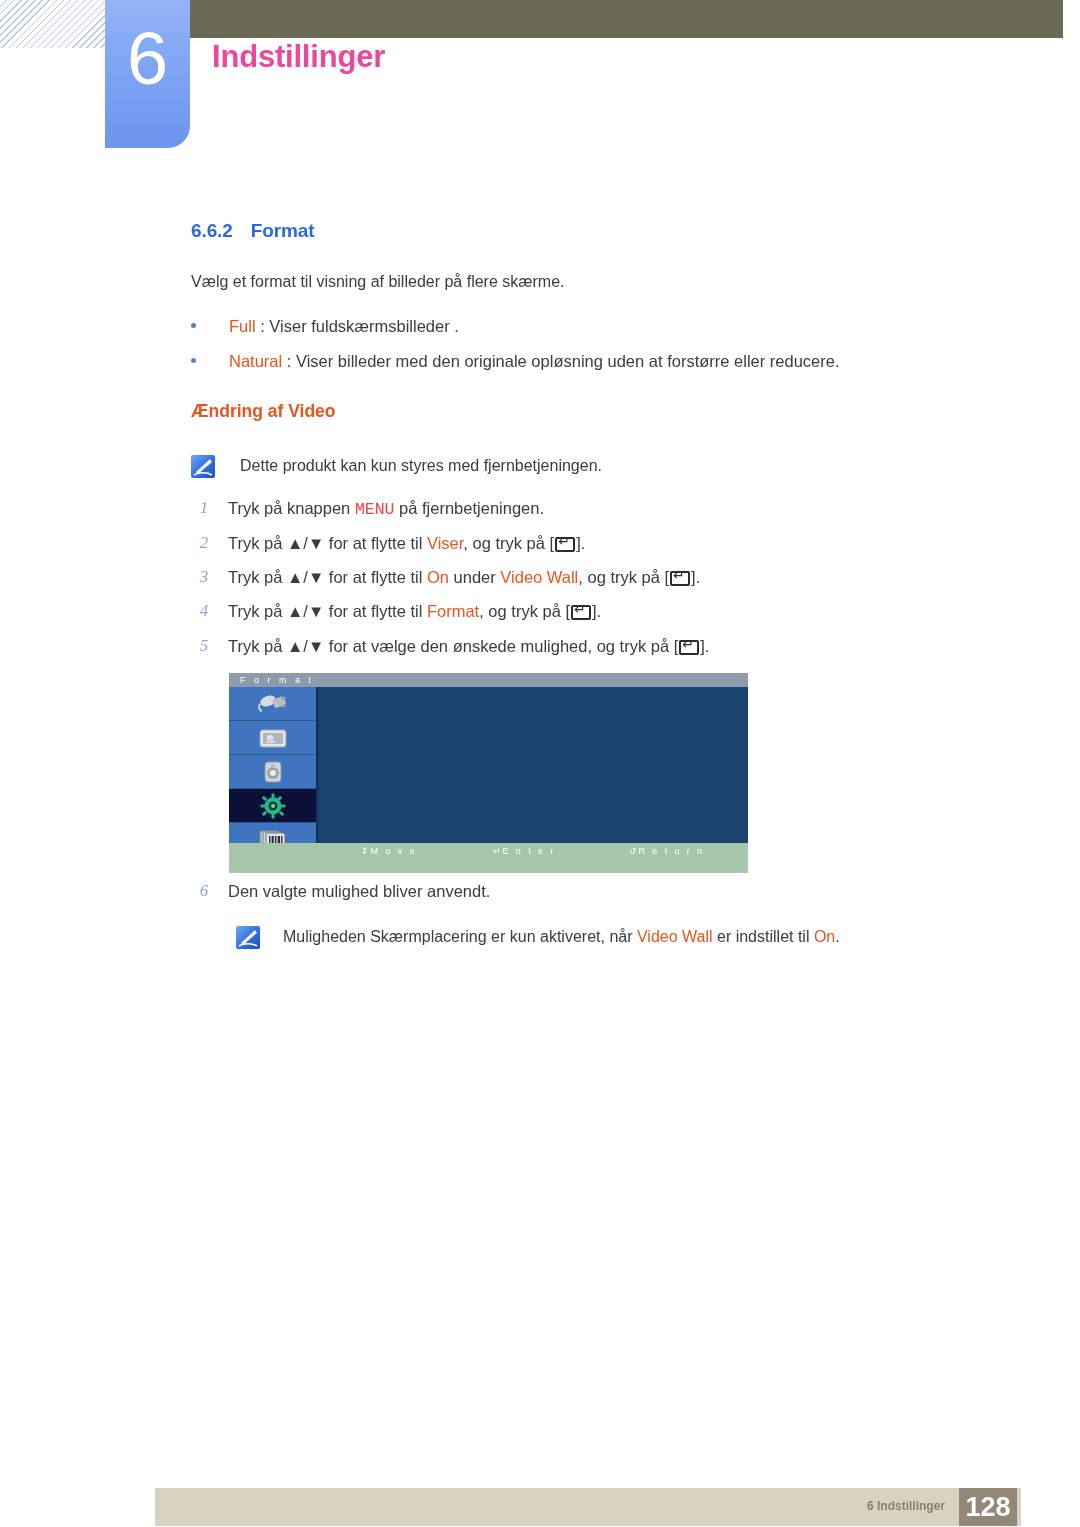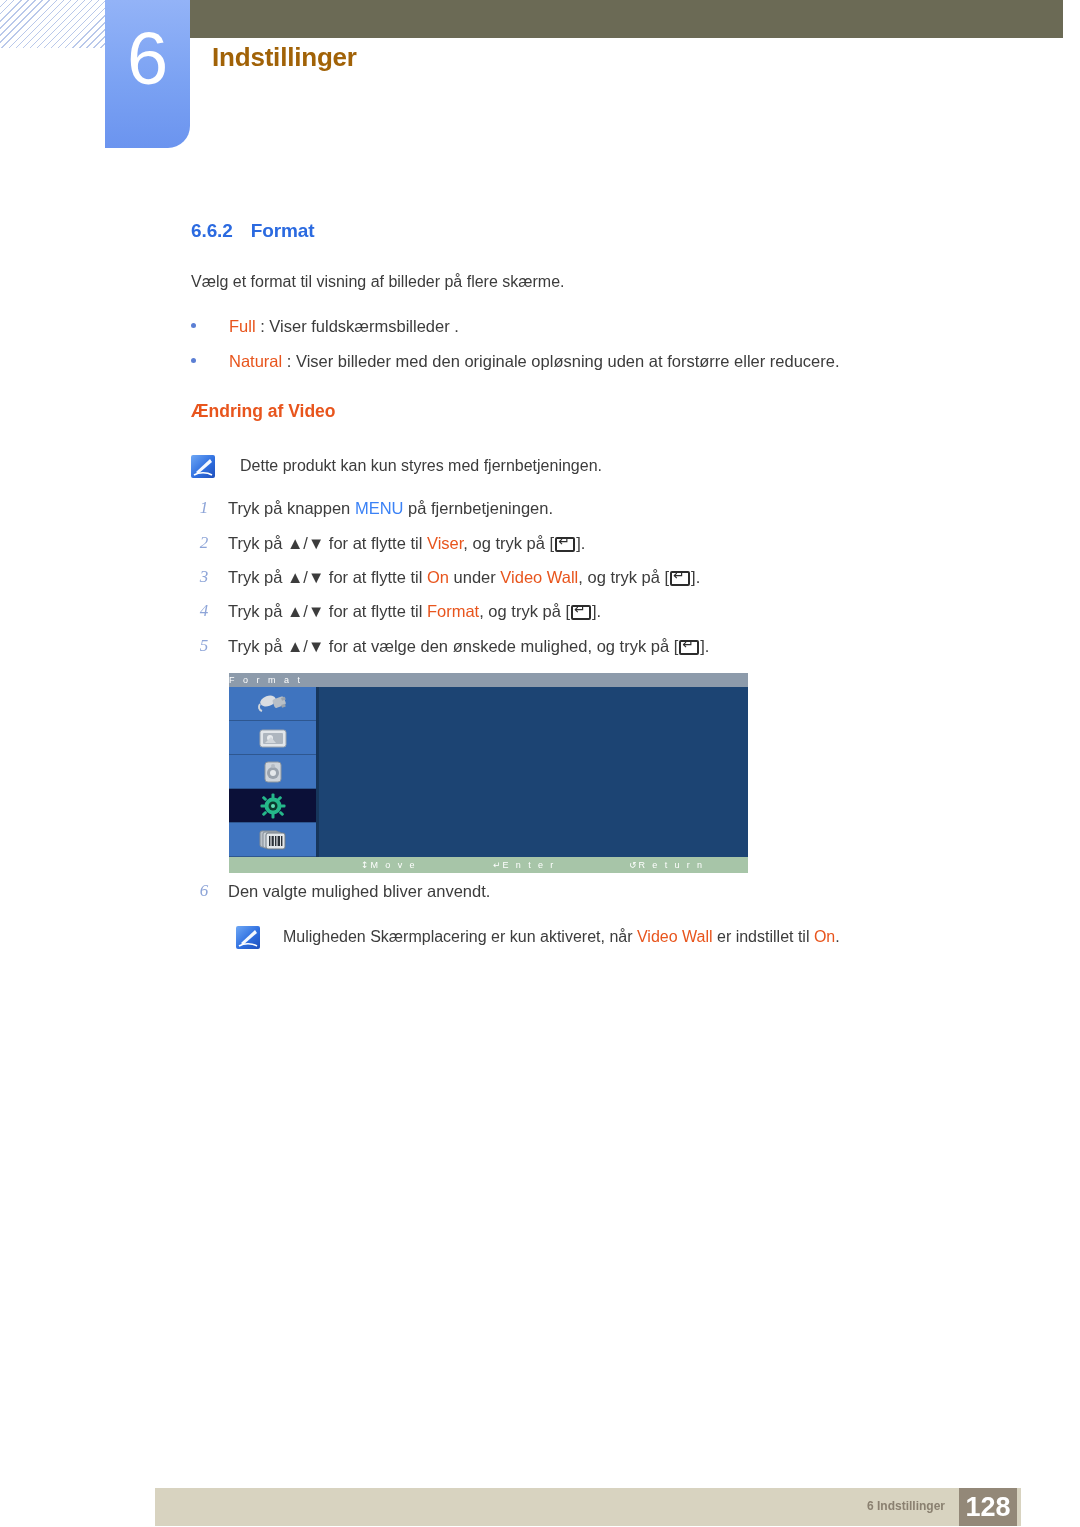--- a/index.html
+++ b/index.html
@@ -59,23 +59,23 @@
     font-size: 74px;
     line-height: 74px;
     color: #ffffff;
     font-weight: 400;
     font-family: "Liberation Sans", sans-serif;
   }
   .chapter-title {
     position: absolute;
     top: 40px;
     left: 212px;
-    font-size: 26px;
+    font-size: 31px;
     line-height: 34px;
-    color: #a16207;
+    color: #ec4899;
     font-weight: bold;
     letter-spacing: -0.2px;
   }
 
   
   .content {
     position: absolute;
     top: 0; left: 0;
     width: 1080px;
   }
@@ -112,21 +112,21 @@
     width: 5px;
     height: 5px;
     border-radius: 50%;
     background: #5b7fd4;
   }
   .bullet-row .btext { margin-left: 38px; display: inline-block; }
   .b1 { top: 316px; }
   .b2 { top: 351px; }
 
   .orange { color: #e8551d; }
-  .gold   { color: #3b82f6; }
+  .gold   { color: #ef4444; font-family: Liberation Mono, monospace; }
 
   .sub-head {
     position: absolute;
     top: 401px;
     left: 191px;
     font-size: 17.5px;
     font-weight: bold;
     color: #e8551d;
   }
 
@@ -210,20 +210,21 @@
   }
   .osd-title {
     position: absolute;
     top: 0; left: 0;
     width: 519px;
     height: 14px;
     background: #8d9bab;
     color: #ffffff;
     font-size: 9px;
     letter-spacing: 3px;
+    padding-left: 11px;
     line-height: 14px;
     box-sizing: border-box;
   }
   .osd-side {
     position: absolute;
     top: 14px;
     left: 0;
     width: 87px;
     height: 170px;
     background: #3f74bf;
@@ -299,21 +300,21 @@
     line-height: 13px;
   }
   .osd-row.r1 .osd-row-label { color: #1c3c66; }
   .osd-row.r2 .osd-row-label { color: #ffffff; }
 
   .osd-foot {
     position: absolute;
     bottom: 0;
     left: 0;
     width: 519px;
-    height: 16px;
+    height: 30px;
     background: #a7c5a8;
     color: #ffffff;
     font-size: 9px;
     letter-spacing: 2.4px;
     line-height: 16px;
   }
   .osd-foot span.hint {
     position: absolute;
     top: 0;
   }

